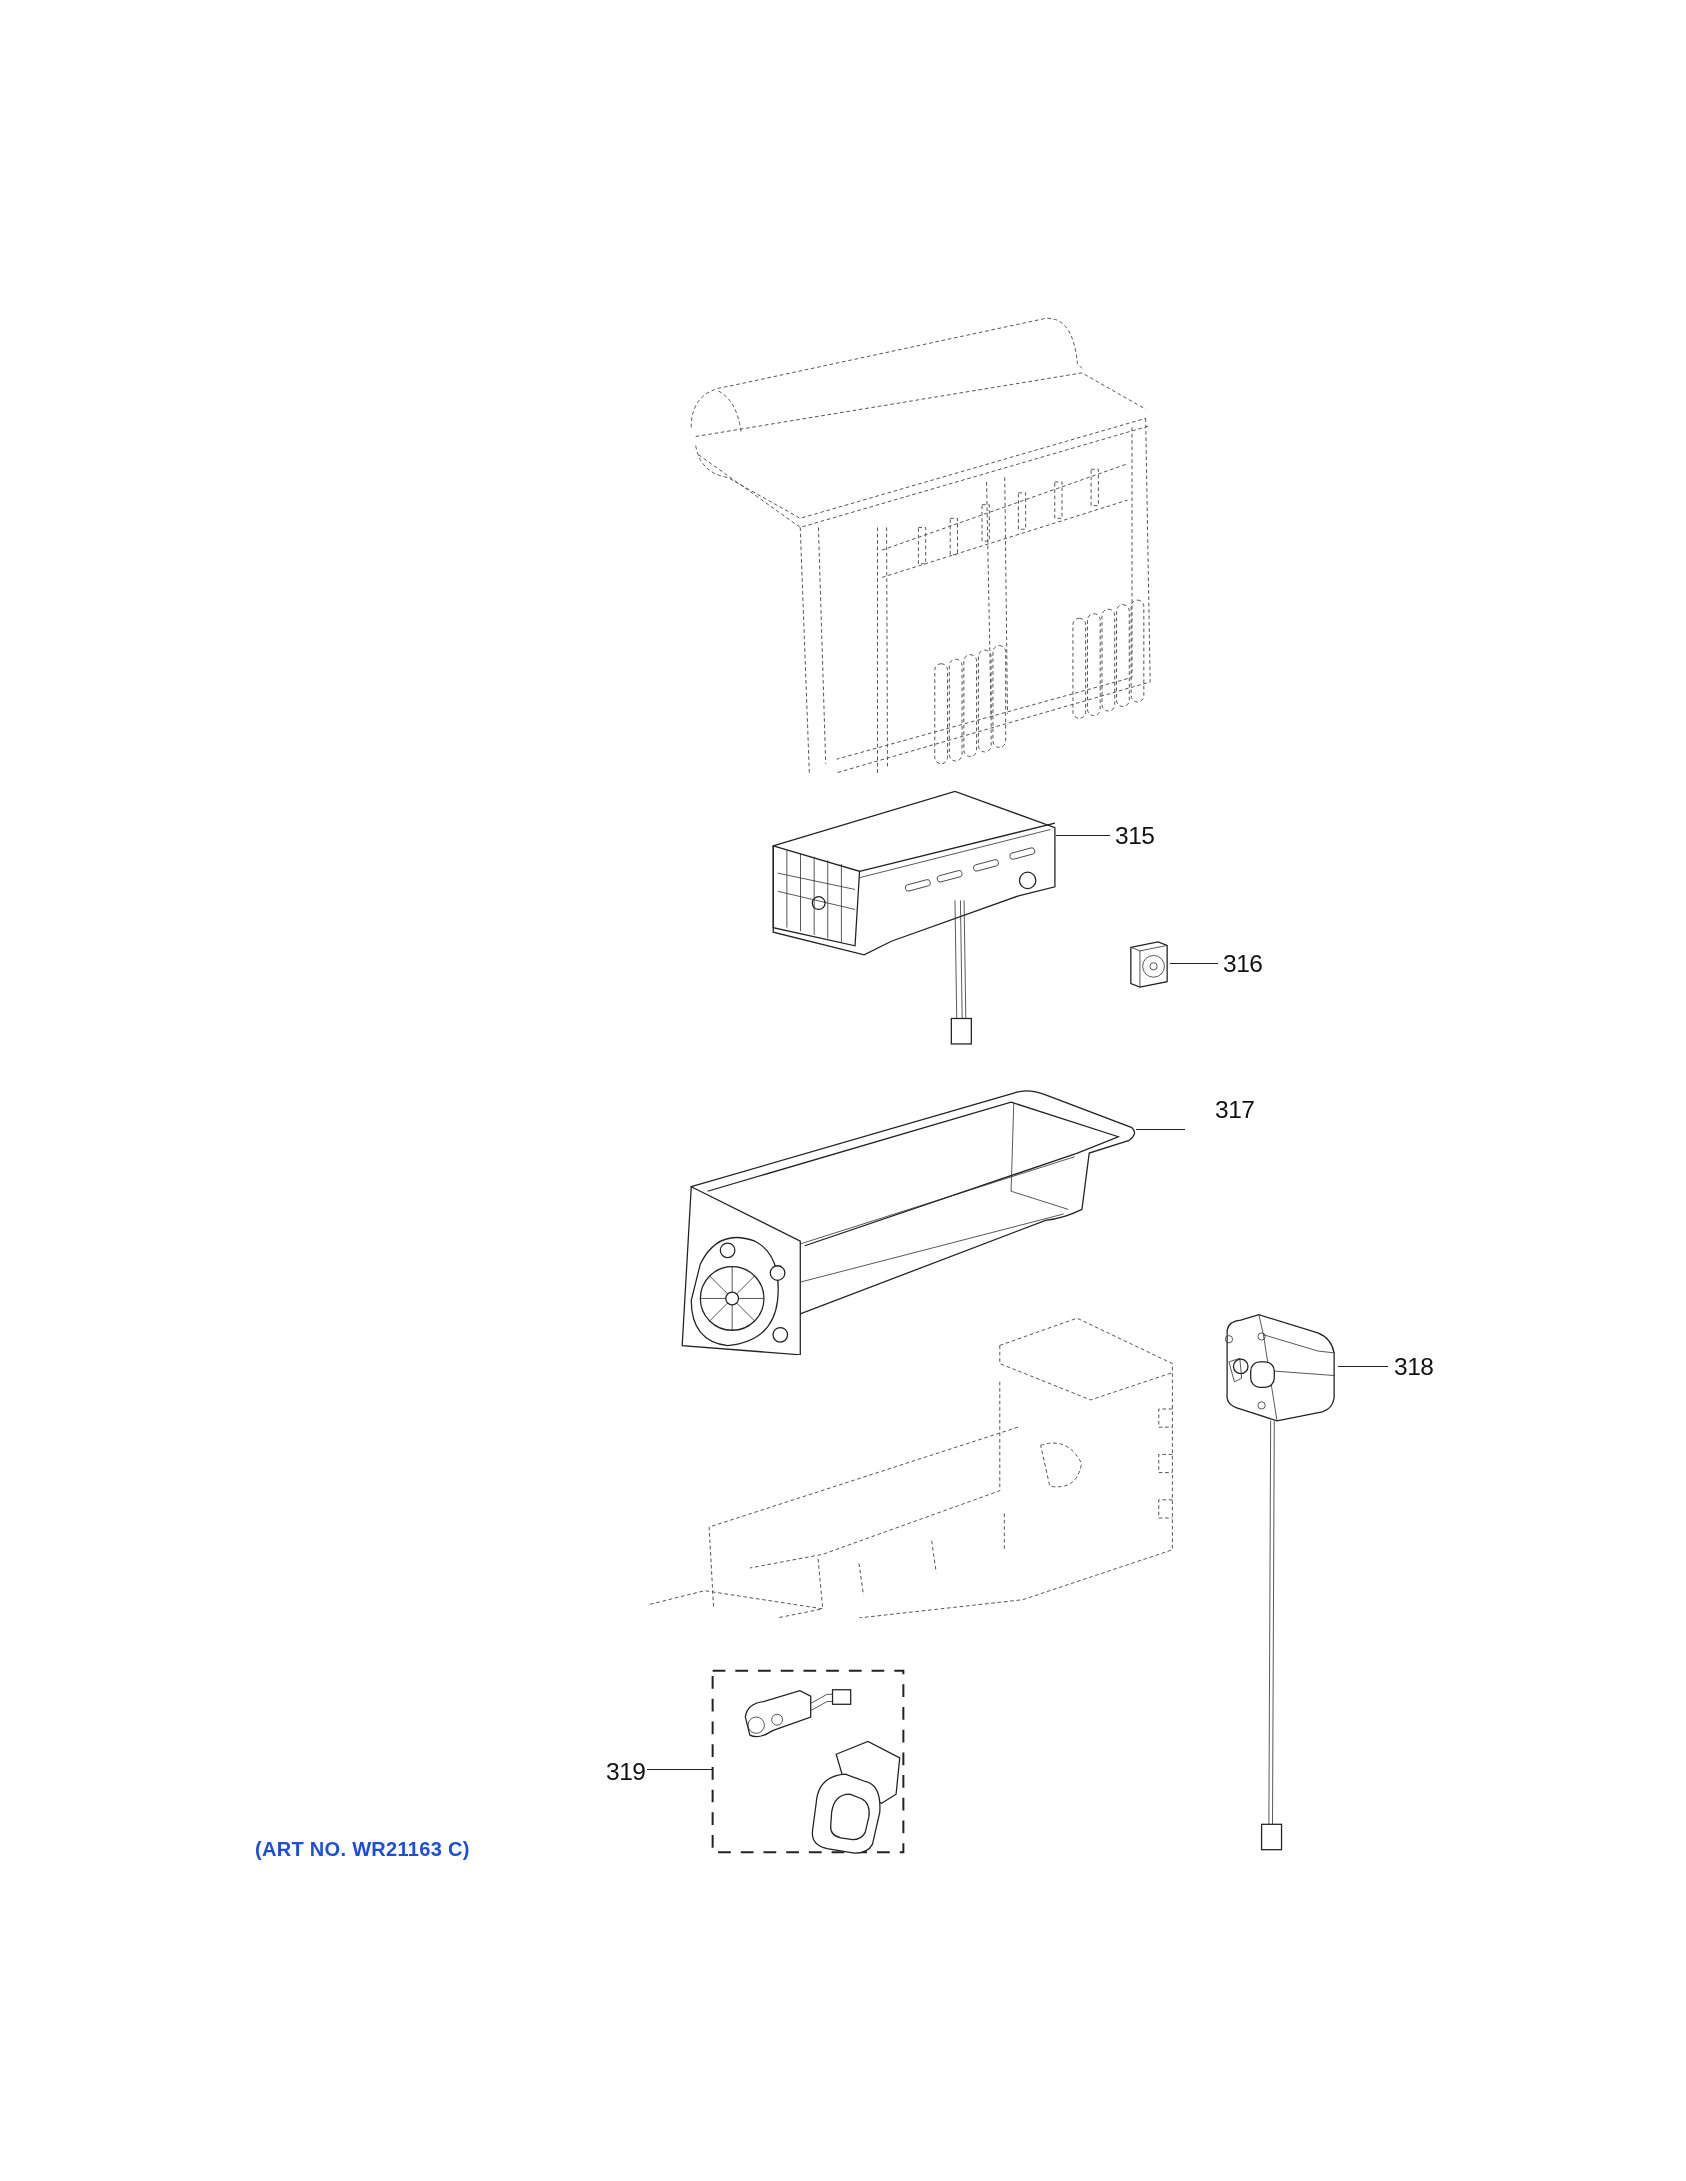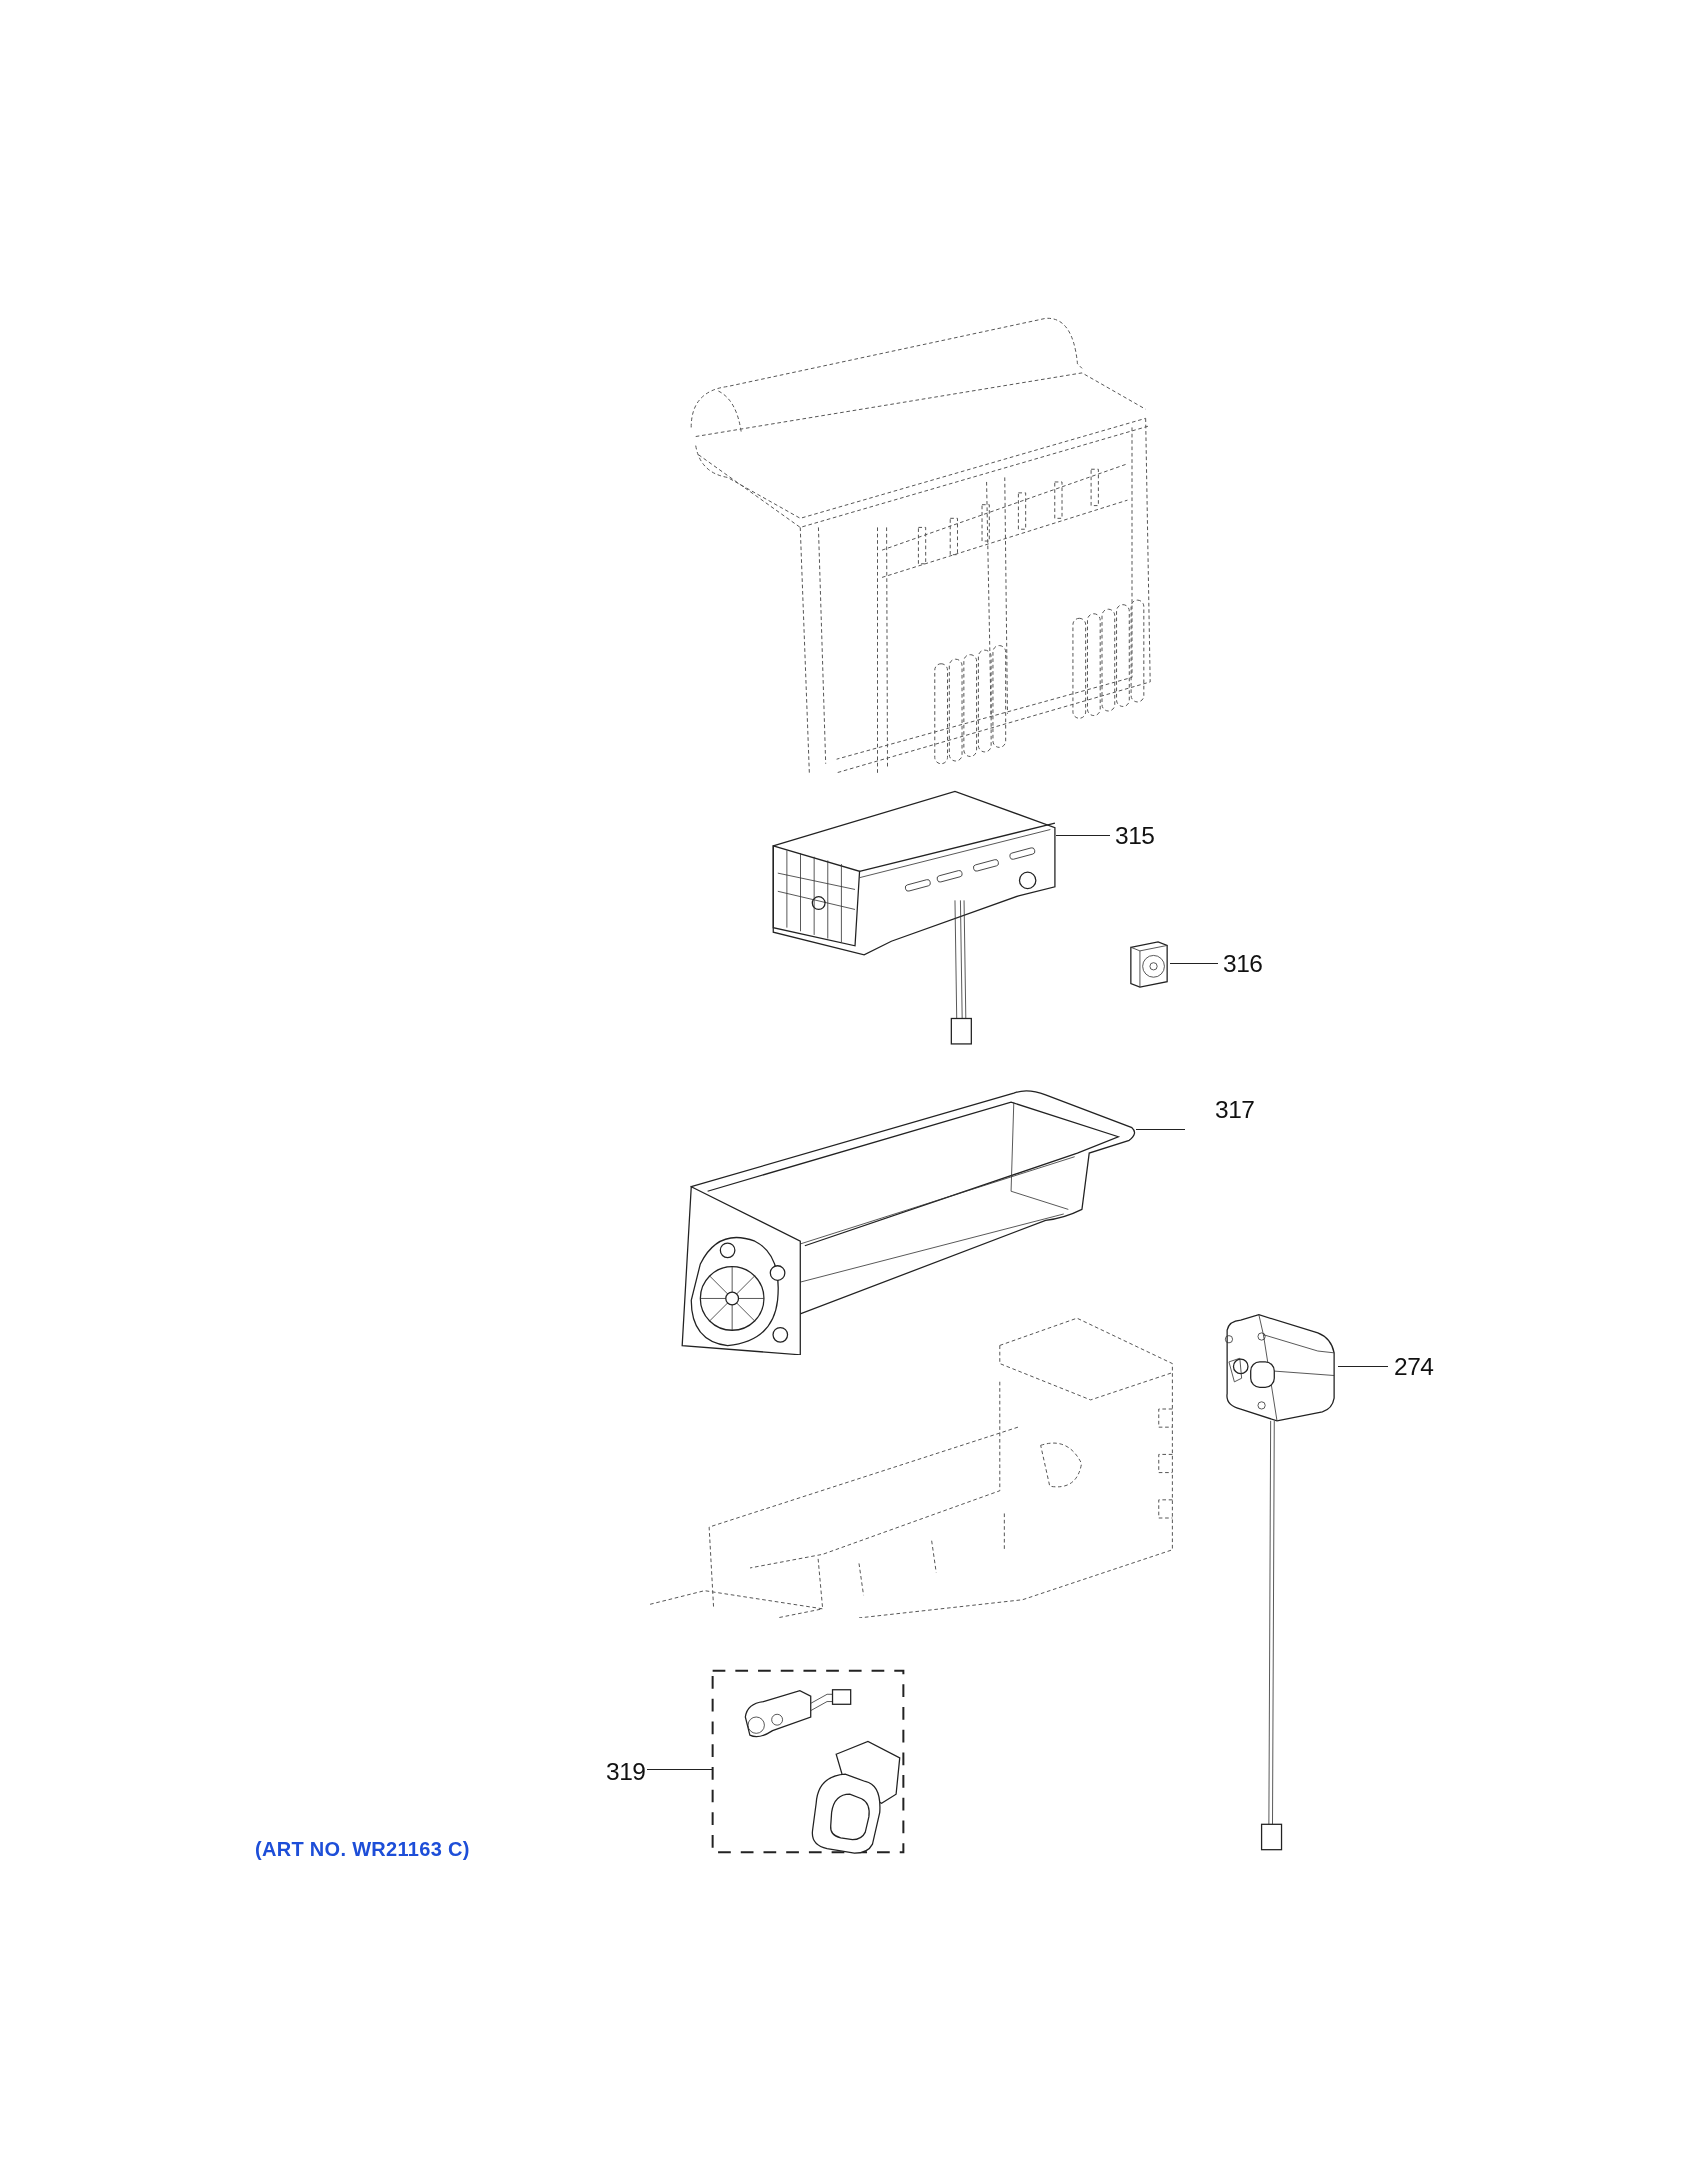--- a/index.html
+++ b/index.html
@@ -154,21 +154,21 @@
     <circle class="thin" cx="58" cy="32" r="4"></circle>
     <circle class="thin" cx="58" cy="108" r="4"></circle>
     <circle class="solid fillw" cx="35" cy="65" r="8"></circle>
     <rect class="solid fillw" x="46" y="60" width="26" height="28" rx="10"></rect>
     <path class="thin" d="M22 60 L34 56 L36 78 L28 82 Z"></path>
     <line class="thin" x1="68" y1="125" x2="66" y2="580"></line>
     <line class="thin" x1="72" y1="125" x2="70" y2="580"></line>
     <rect class="solid fillw" x="58" y="570" width="22" height="28"></rect>
   </svg>
   <div class="leader" style="left:1338px; top:1366px; width:50px;"></div>
-  <span class="callout" style="left:1394px; top:1355px;">274</span>
+  <span class="callout" style="left:1394px; top:1355px;">318</span>
 
   <svg class="part" style="left:709px; top:1667px;" width="198" height="189" viewBox="0 0 218 208">
     <rect class="dashbox" x="4" y="4" width="210" height="200"></rect>
 
     <path class="solid fillw" d="M40 55 Q42 40 60 38 L100 26 L112 32 L112 55 L70 70 Q55 80 45 75 Z"></path>
     <circle class="thin" cx="52" cy="64" r="9"></circle>
     <circle class="thin" cx="75" cy="58" r="6"></circle>
     <path class="thin" d="M112 40 L130 30 L140 30"></path>
     <path class="thin" d="M112 48 L130 38 L140 38"></path>
     <rect class="solid fillw" x="136" y="25" width="20" height="16"></rect>

